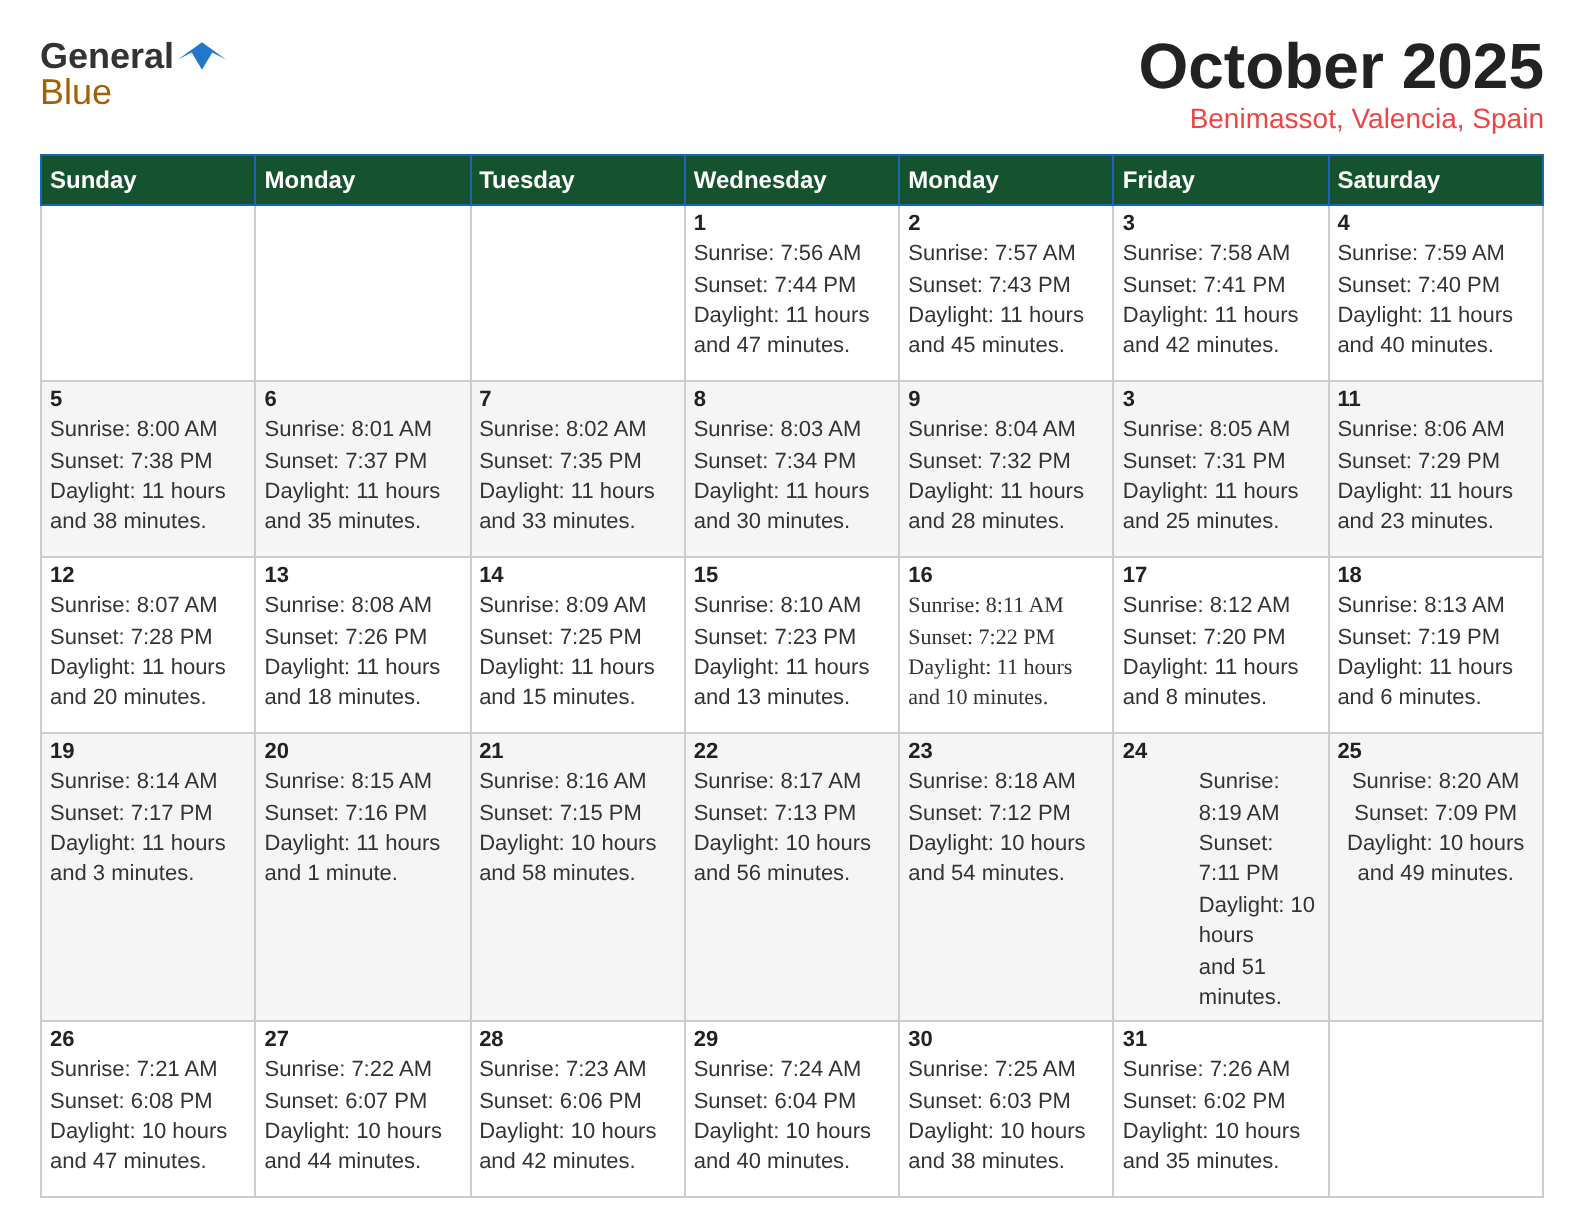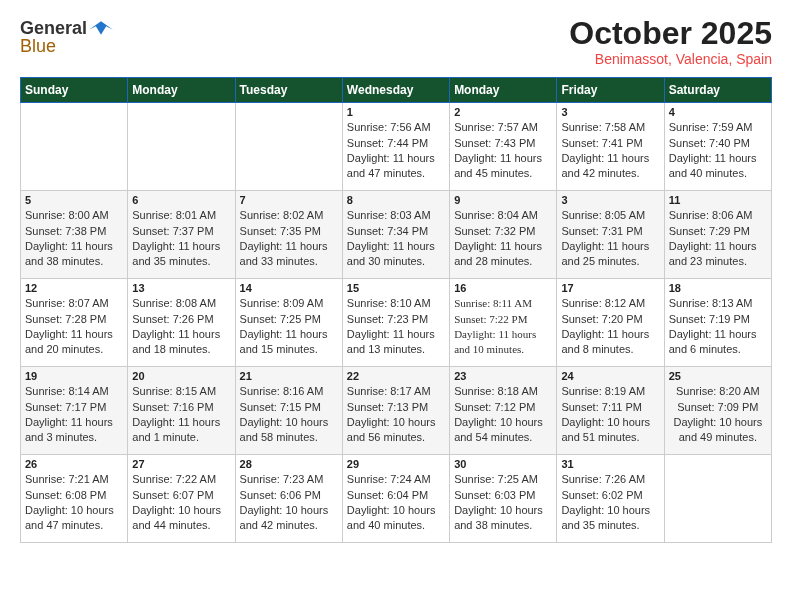--- a/index.html
+++ b/index.html
@@ -299,21 +299,21 @@
           </td>
           <td>
             <div class="day-number">23</div>
             <div class="day-info" style="white-space: pre-line;">Sunrise: 8:18 AM
 Sunset: 7:12 PM
 Daylight: 10 hours
 and 54 minutes.</div>
           </td>
           <td>
             <div class="day-number">24</div>
-            <div class="day-info" style="white-space: pre-line;">Sunrise: 8:19 AM
+            <div class="day-info" style="white-space: pre-line; margin-left: 38px;">Sunrise: 8:19 AM
 Sunset: 7:11 PM
 Daylight: 10 hours
 and 51 minutes.</div>
           </td>
           <td>
             <div class="day-number">25</div>
             <div class="day-info" style="white-space: pre-line; text-align: center;">Sunrise: 8:20 AM
 Sunset: 7:09 PM
 Daylight: 10 hours
 and 49 minutes.</div>

